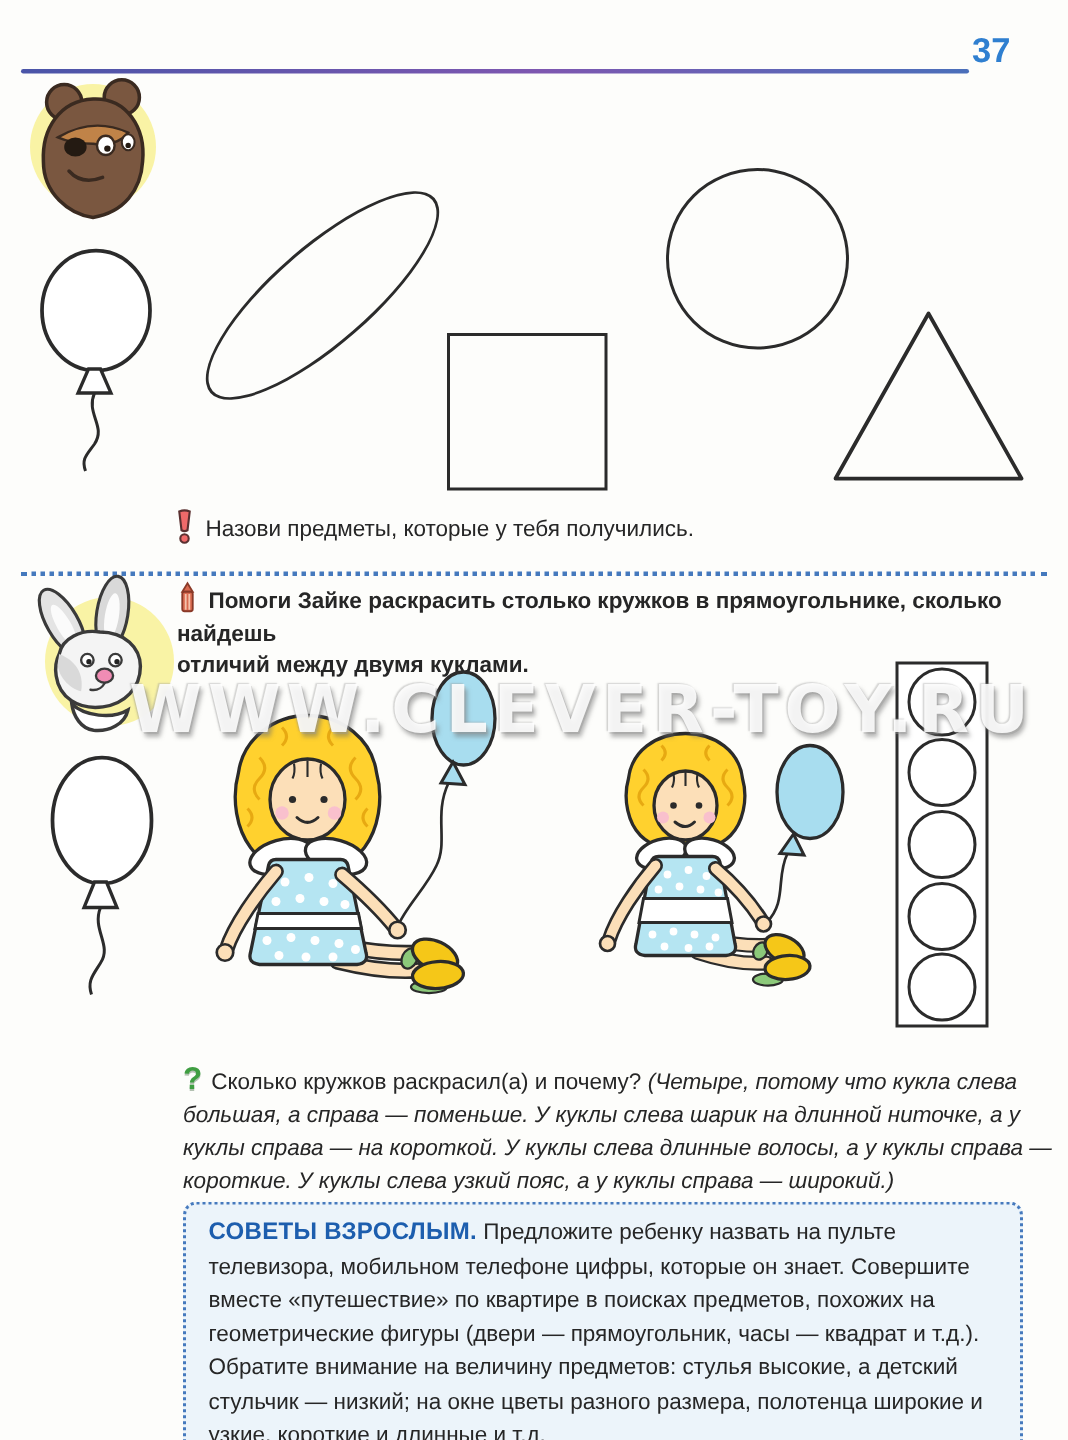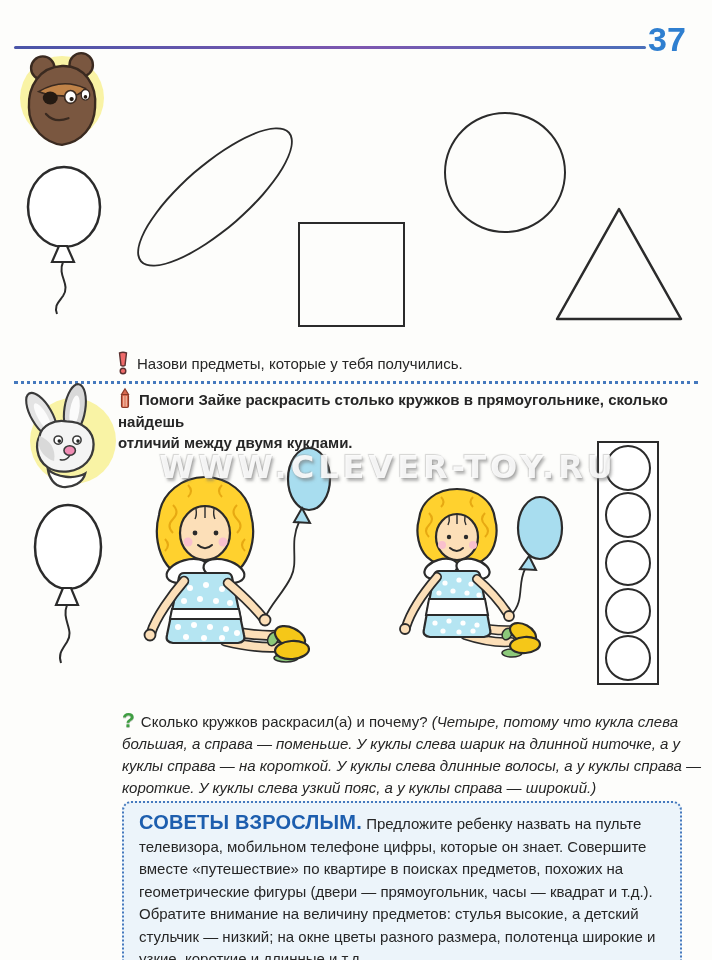--- a/index.html
+++ b/index.html
@@ -5,21 +5,21 @@
   html,body{margin:0;padding:0;background:#e8e8e8;}
   .page{
     position:relative;width:712px;height:960px;margin:0 auto;
     background:#fdfdfb;overflow:hidden;
     font-family:"Liberation Sans",sans-serif;color:#262626;
   }
   .abs{position:absolute;}
   
   .head-line{left:14px;top:46px;width:632px;height:3px;border-radius:2px;
     background:linear-gradient(90deg,#4a55a8,#7e57b0 55%,#4a6fba);}
-  .page-num{left:648px;top:20px;font-size:34px;font-weight:bold;color:#2f7fd0;}
+  .page-num{left:648px;top:20px;font-size:23px;font-weight:bold;color:#2f7fd0;}
   
   .badge{border-radius:50%;background:#f9f3a5;}
   
   .para{font-size:15px;line-height:21.5px;}
   .lines{white-space:pre-line;}
   .inline-icon{display:inline-block;vertical-align:-4px;margin-right:7px;}
   .q-icon{font-size:21px;font-weight:800;color:#3f9e42;margin-right:6px;
     text-shadow:0 1px 0 rgba(40,80,40,.35);}
   .italic{font-style:italic;}
   
@@ -27,28 +27,28 @@
   
   .shape{box-sizing:border-box;border:2.5px solid #2b2b2b;background:transparent;}
   .ellipse-shape{border-radius:50%;}
   
   .circle-panel{box-sizing:border-box;border:2.5px solid #2b2b2b;background:#fff;
     display:flex;flex-direction:column;align-items:center;justify-content:space-evenly;}
   .panel-circle{width:42px;height:42px;border:2.2px solid #2b2b2b;border-radius:50%;
     box-sizing:content-box;background:#fff;}
   
   .watermark{left:64px;top:448px;width:648px;text-align:center;z-index:6;
-    font-family:"DejaVu Sans",sans-serif;font-weight:bold;font-size:32px;letter-spacing:4px;
+    font-family:"DejaVu Sans",sans-serif;font-weight:bold;font-size:44px;letter-spacing:4px;
     color:rgba(255,255,255,.88);
     text-shadow:2px 3px 3px rgba(110,110,110,.5),-1px -1px 1px rgba(150,150,150,.4),1px 1px 0 rgba(190,190,190,.35);}
   
   .advice{left:122px;top:801px;width:560px;box-sizing:border-box;
     border:2px dotted #4579bd;border-radius:9px;background:#ecf4fa;
     padding:8px 14px 9px 15px;font-size:15px;line-height:22.5px;}
-  .advice b{color:#1d5eae;font-size:20px;letter-spacing:.2px;}
+  .advice b{color:#1d5eae;font-size:16px;letter-spacing:.2px;}
   svg{display:block;overflow:visible;}
 </style>
 </head>
 <body>
 
 <div class="page">
 
   <div class="abs head-line"></div>
   <div class="abs page-num">37</div>
 
@@ -72,21 +72,21 @@
     <path d="M40,86 L33,102 L55,102 L48,86 Z" fill="#fff" stroke="#2b2b2b" stroke-width="2.2"></path>
     <path d="M44,102 C38,116 52,124 44,136 C39,143 35,146 38,154" fill="none" stroke="#2b2b2b" stroke-width="2"></path>
   </svg>
   <div class="abs shape ellipse-shape" style="left:116px;top:164px;width:198px;height:66px;transform:rotate(-41deg);"></div>
   <div class="abs shape" style="left:298px;top:222px;width:107px;height:105px;"></div>
   <div class="abs shape ellipse-shape" style="left:444px;top:112px;width:122px;height:121px;"></div>
   <svg class="abs" style="left:553px;top:205px;" width="132" height="118" viewBox="0 0 132 118">
     <path d="M66,4 L128,114 L4,114 Z" fill="none" stroke="#2b2b2b" stroke-width="2.5" stroke-linejoin="round"></path>
   </svg>
 
-  <p class="abs para" style="left:116px;top:351px;width:560px;margin:0;">
+  <p class="abs para" style="left:116px;top:339px;width:560px;margin:0;">
     <svg class="inline-icon" style="vertical-align:-6px;" width="14" height="24" viewBox="0 0 14 24">
       <path d="M3.5,2 Q7,0.5 10.5,2 L9,14.5 Q7,15.6 5,14.5 Z" fill="#ef6a6a" stroke="#5a3030" stroke-width="1.4"></path>
       <circle cx="7" cy="20" r="2.8" fill="#ef6a6a" stroke="#5a3030" stroke-width="1.4"></circle>
     </svg><span>Назови предметы, которые у тебя получились.</span>
   </p>
 
   <div class="abs dotsep" style="left:14px;top:381px;width:684px;"></div>
 
   <div class="abs badge" style="left:30px;top:398px;width:86px;height:86px;"></div>
   <svg class="abs" style="left:10px;top:386px;" width="110" height="104" viewBox="0 0 105 100">

